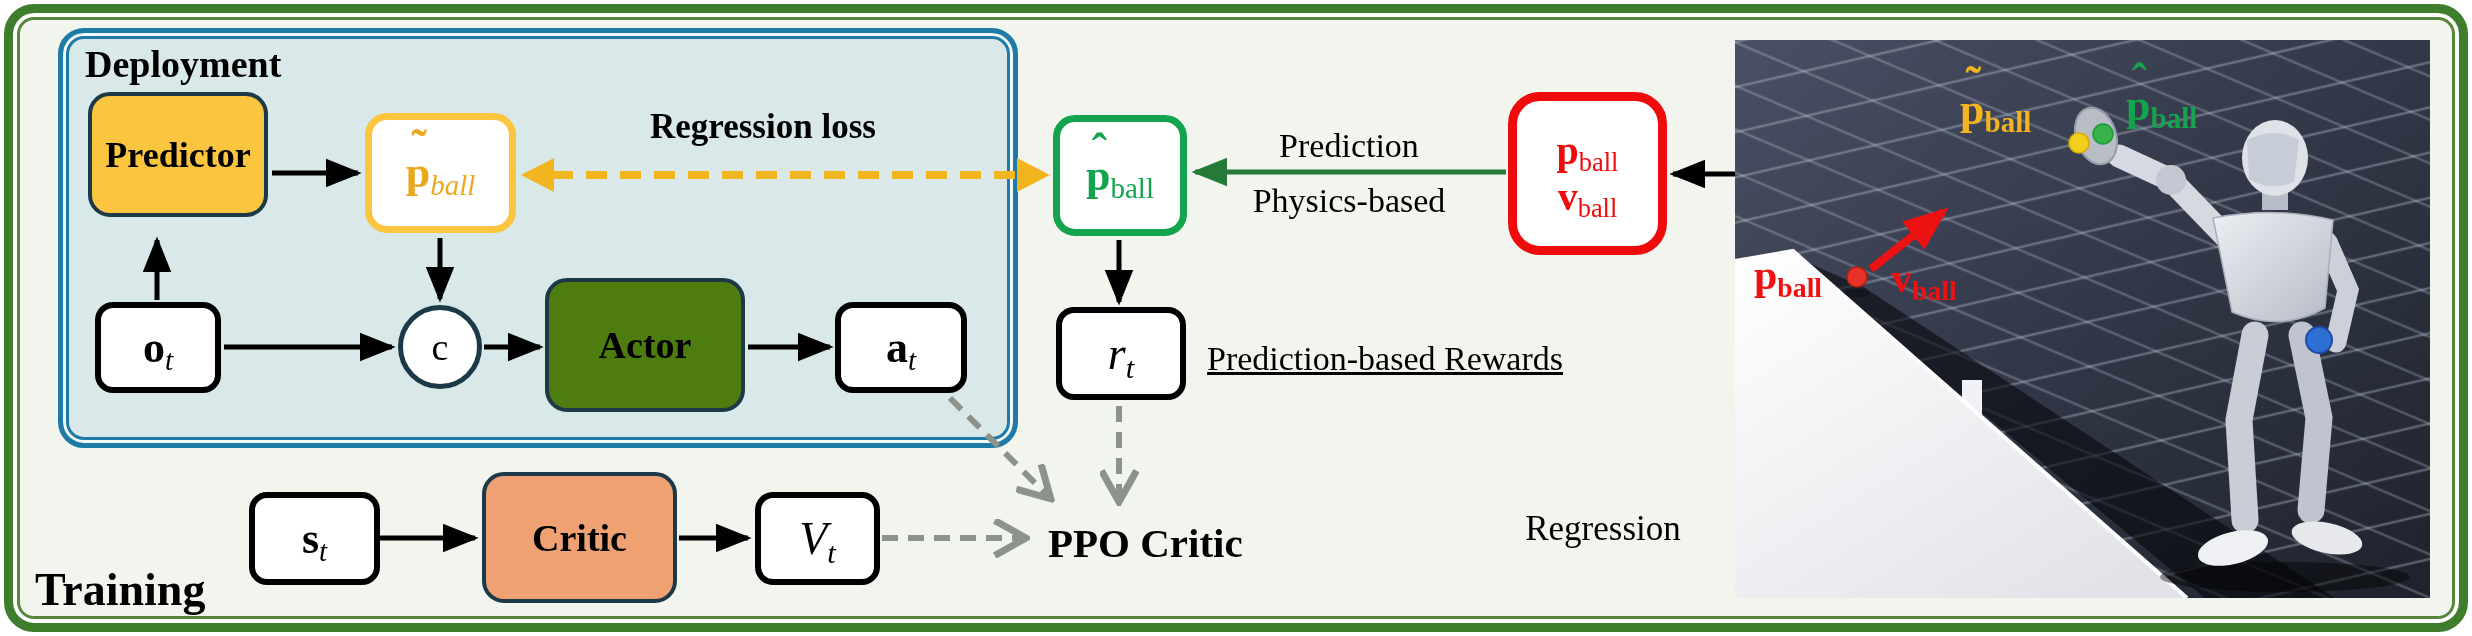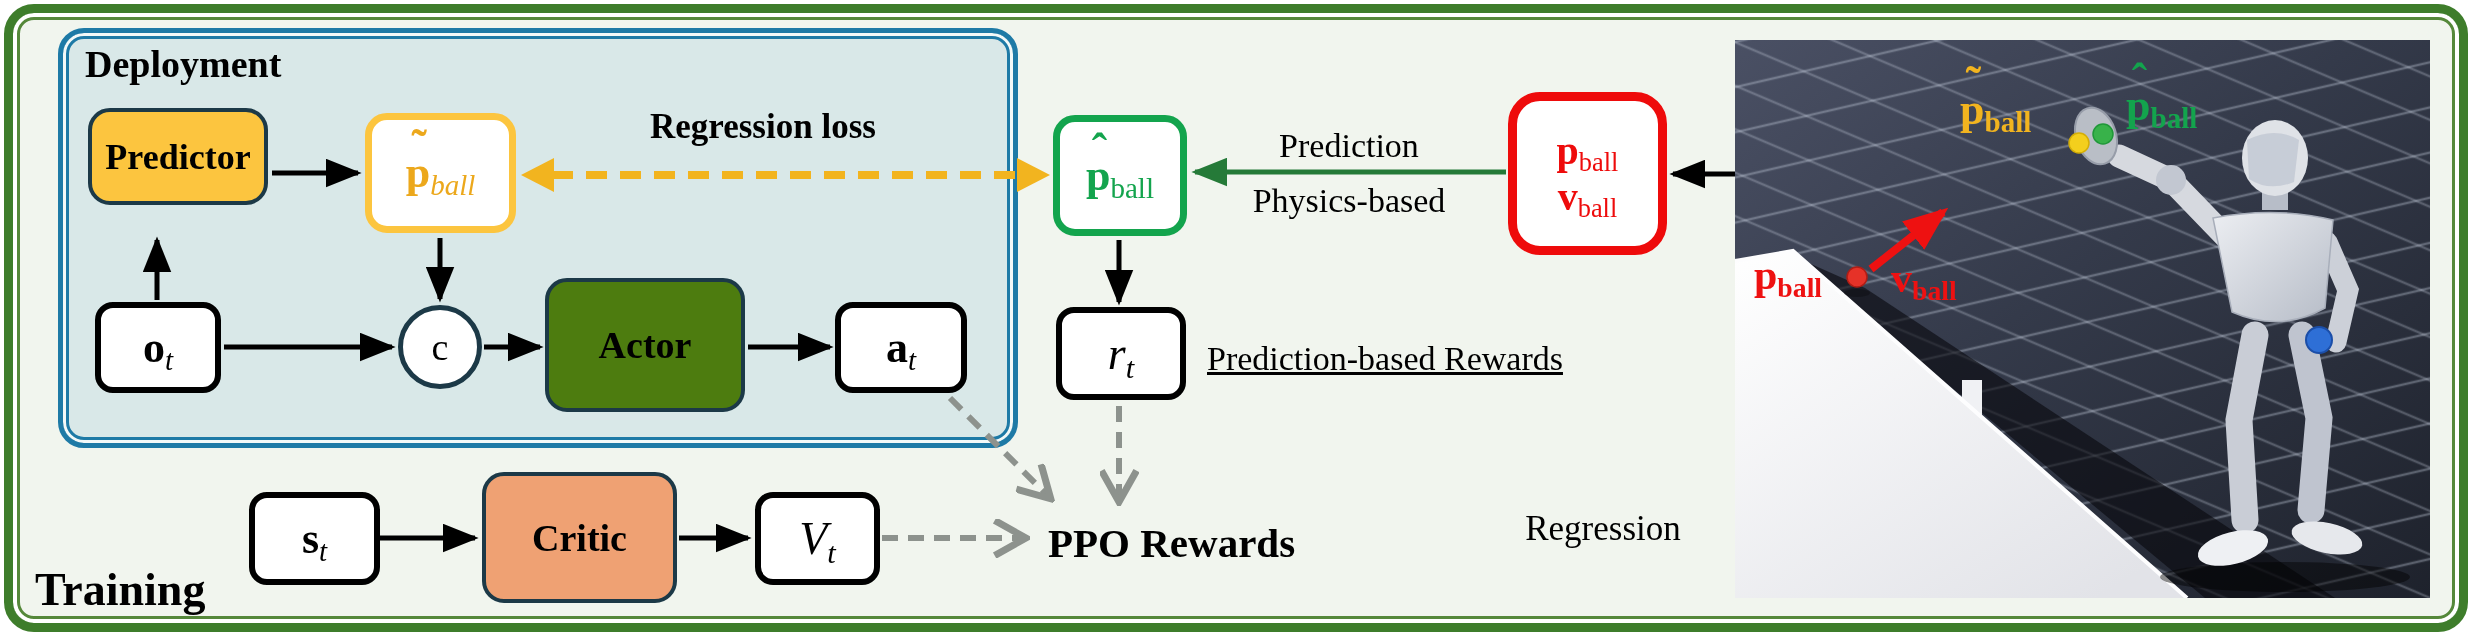--- a/index.html
+++ b/index.html
@@ -89,21 +89,21 @@
 
   <g stroke="#8d928d" stroke-width="6" fill="none" stroke-dasharray="16 10">
     <line x1="882" y1="538" x2="1022" y2="538" marker-end="url(#mgr)"></line>
     <line x1="1119" y1="406" x2="1119" y2="498" marker-end="url(#mgr)"></line>
     <line x1="950" y1="398" x2="1048" y2="496" marker-end="url(#mgr)"></line>
   </g>
 </svg>
 
 <div class="lab bold zfront" style="left:85px;top:44px;font-size:38px;">Deployment</div>
 
-<div class="box node-dark predictor zfront" style="left:88px;top:108px;width:180px;height:97px;">
+<div class="box node-dark predictor zfront" style="left:88px;top:92px;width:180px;height:125px;">
   <span>Predictor</span>
 </div>
 
 <div class="box ptilde-box zfront" style="left:365px;top:113px;width:151px;height:120px;font-size:44px;">
   <span class="m">
       <span class="macc"><span class="mk">˜</span><span class="base">p</span></span>
       <span class="sub it">ball</span>
     </span>
 </div>
 
@@ -156,21 +156,21 @@
 
 <div class="box node-black zfront" style="left:1056px;top:307px;width:130px;height:93px;font-size:46px;">
   <span class="m it">
       <span class="base nb it">r</span>
       <span class="sub it">t</span>
     </span>
 </div>
 
 <div class="lab zfront" style="left:1207px;top:340px;font-size:34px;text-decoration:underline;">Prediction-based Rewards</div>
 
-<div class="lab bold zfront" style="left:1048px;top:521px;font-size:41px;">PPO Rewards</div>
+<div class="lab bold zfront" style="left:1048px;top:521px;font-size:41px;">PPO Critic</div>
 
 <div class="lab bold zfront" style="left:35px;top:565px;font-size:46px;">Training</div>
 
 <div class="box node-black zfront" style="left:249px;top:492px;width:131px;height:93px;font-size:44px;">
   <span class="m">
       <span class="base">s</span>
       <span class="sub it">t</span>
     </span>
 </div>
 

